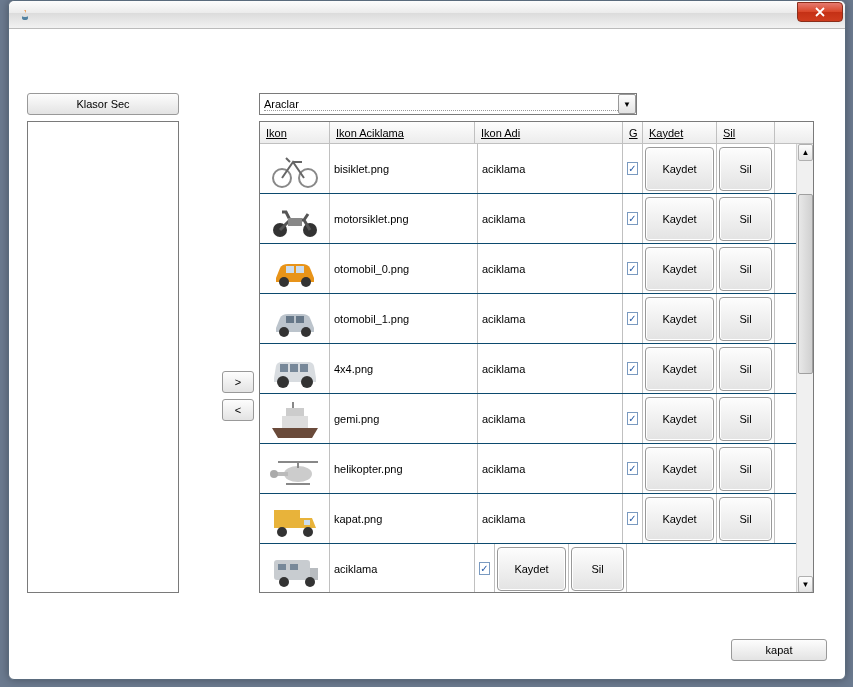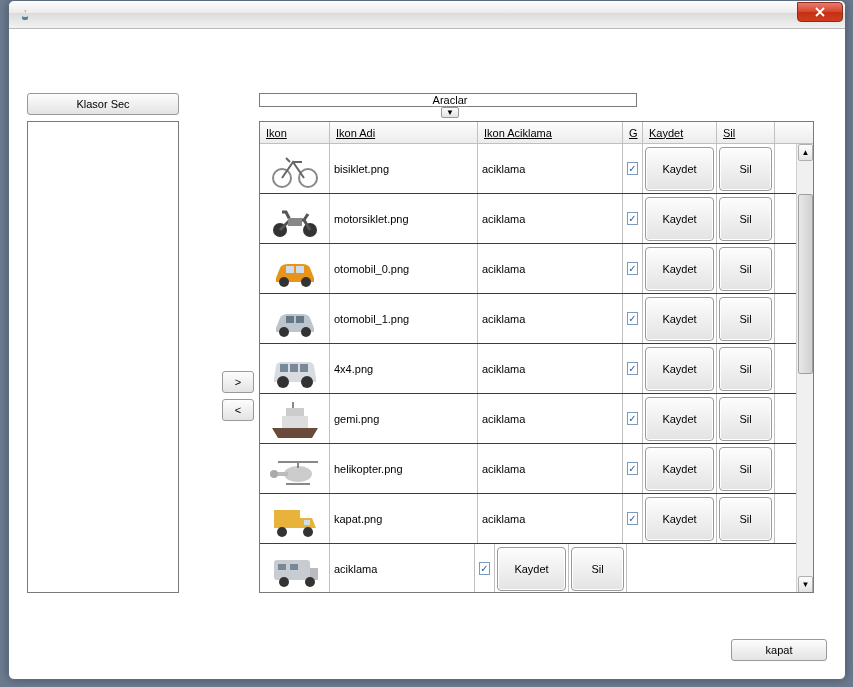--- a/index.html
+++ b/index.html
@@ -73,27 +73,26 @@
       border: 1px solid #999;
       border-radius: 3px;
       font-size: 11px;
       cursor: pointer;
     }
     .combo {
       position: absolute;
       top: 52px;
       left: 232px;
       width: 378px;
-      height: 14px;
+      height: 22px;
       border: 1px solid #7a7a7a;
       background: #fff;
       display: flex;
       align-items: center;
       padding-left: 4px;
-      flex-direction: column;
     }
     .combo-text {
       flex: 1;
       border-bottom: 1px dotted #999;
     }
     .combo-arrow {
       width: 18px;
       height: 20px;
       background: linear-gradient(to bottom, #fdfdfd, #e3e3e3);
       border: 1px solid #999;
@@ -293,22 +292,22 @@
     <div class="left-panel"></div>
 
     <div class="arrow-btns">
       <button class="arrow-btn">&gt;</button>
       <button class="arrow-btn">&lt;</button>
     </div>
 
     <div class="table-container">
       <div class="table-header">
         <div class="th col-icon">Ikon</div>
+        <div class="th col-desc">Ikon Aciklama</div>
         <div class="th col-name">Ikon Adi</div>
-        <div class="th col-desc">Ikon Aciklama</div>
         <div class="th col-g">G</div>
         <div class="th col-kaydet">Kaydet</div>
         <div class="th col-sil">Sil</div>
       </div>
       <div class="table-body">
         <div class="rows-wrap" id="rows-wrap">
             <div class="row">
               <div class="td icon-cell">
                 <div class="icon-img">
                   <svg width="54" height="42" viewBox="0 0 54 42">

